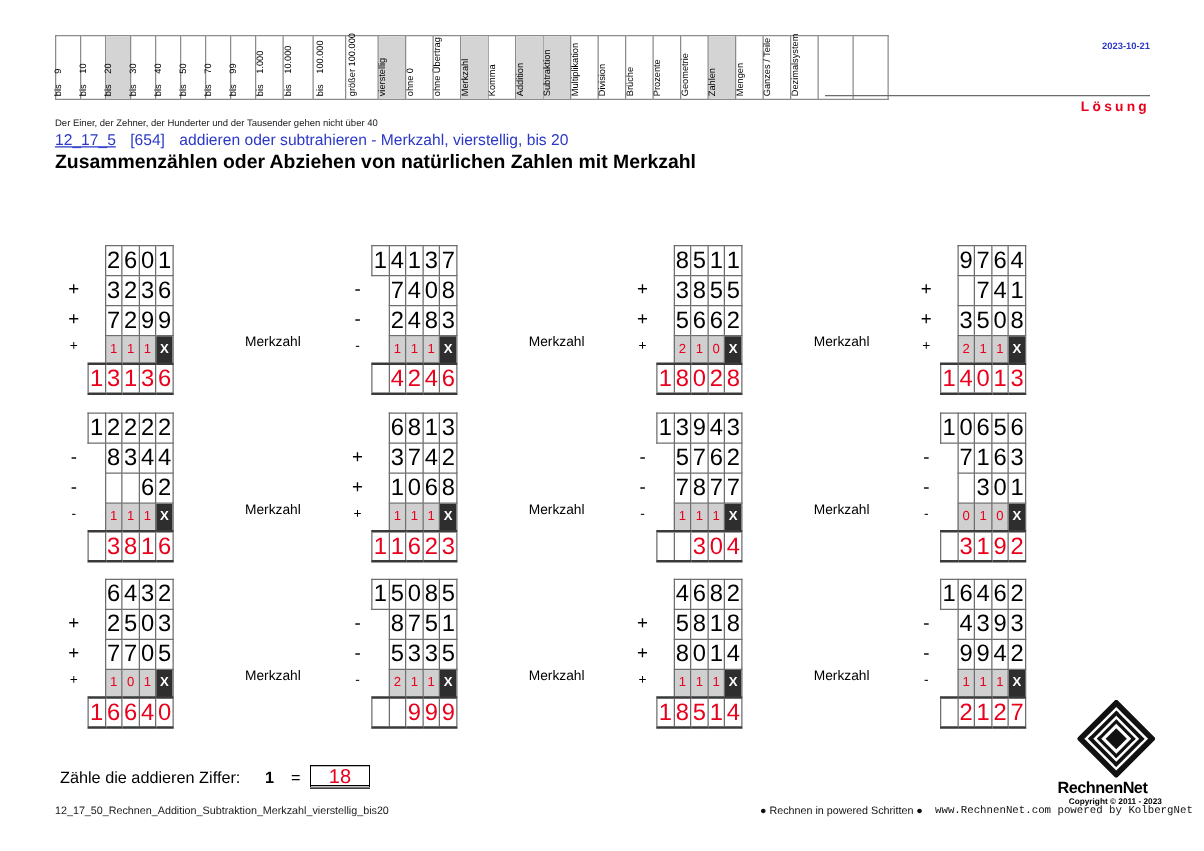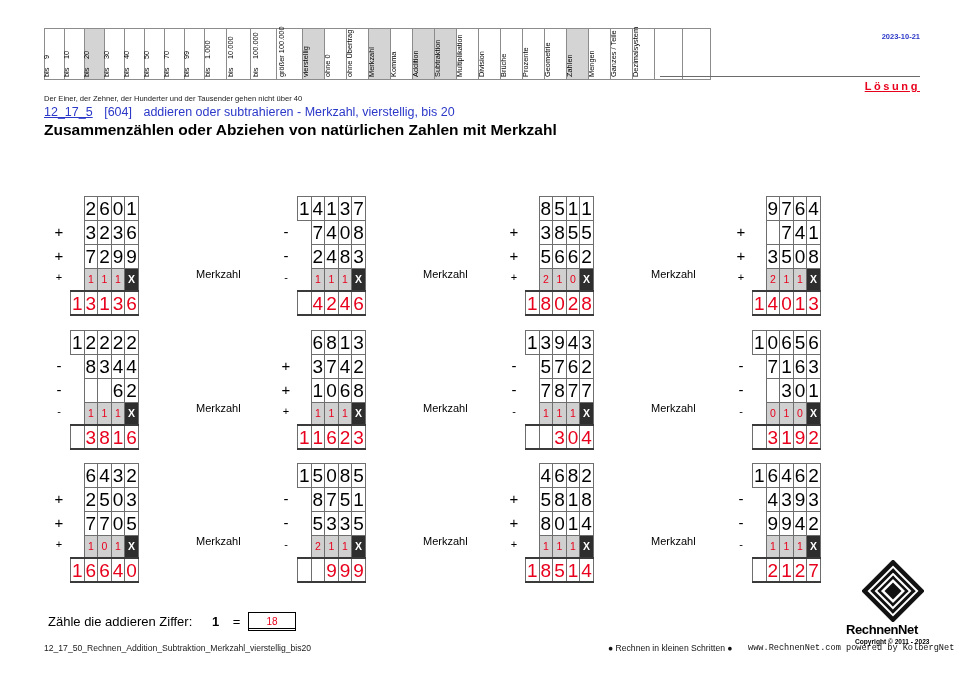--- a/index.html
+++ b/index.html
@@ -41,21 +41,21 @@
 
   
   #title-line { position: absolute; left: 44px; top: 105px; font-size: 12.5px; color: #2b38c8; white-space: nowrap; }
   #title-line .code { text-decoration: underline; }
   #title-line .brk { margin-left: 8px; margin-right: 8px; }
   #main-title { position: absolute; left: 44px; top: 121px; font-size: 15.5px; font-weight: bold; color: #000; white-space: nowrap; }
 
   
   #doc-date { position: absolute; right: 43px; top: 32px; font-size: 7.5px; color: #2b38c8; font-weight: bold; padding-left: 28px; }
   #sol-rule { position: absolute; left: 660px; top: 76px; width: 260px; height: 1px; background: #6b6b6b; }
-  #sol-label { position: absolute; right: 43px; top: 80px; font-size: 11px; font-weight: bold; color: #e8001c; letter-spacing: 2.6px; text-decoration: underline; }
+  #sol-label { position: absolute; right: 43px; top: 80px; font-size: 11px; font-weight: bold; color: #e8001c; letter-spacing: 2.6px; }
 
   
   .prob { position: absolute; }
   .sign-col { position: absolute; left: 0; top: 0; width: 22px; }
   .sign { height: 24px; line-height: 24px; text-align: center; font-size: 15px; color: #000; }
   .sign.c { font-size: 11px; height: 18px; line-height: 18px; }
 
   .grid { position: absolute; left: 22px; top: 0; border-collapse: collapse; table-layout: fixed; }
   .grid td { width: 24px; height: 24px; border: 1px solid #6e6e6e;
              text-align: center; vertical-align: middle;
@@ -70,21 +70,21 @@
   .grid tr.result td.blankr { border-left: 1px solid #6e6e6e; border-right: 1px solid #6e6e6e; }
 
   .merk-label { position: absolute; font-size: 11px; color: #000; white-space: nowrap; }
 
   
   #count-line { position: absolute; left: 48px; top: 614px; font-size: 13px; white-space: nowrap; }
   #count-line .digit { font-weight: bold; font-size: 13px; margin-left: 16px; }
   #count-line .eq { margin-left: 10px; margin-right: 8px; }
   #count-box { position: absolute; left: 248px; top: 612px; width: 48px; height: 19px;
                border: 1px solid #000; border-bottom: 3px double #000;
-               text-align: center; font-size: 10px; color: #e8001c; line-height: 18px; }
+               text-align: center; font-size: 16px; color: #e8001c; line-height: 18px; }
   #file-name { position: absolute; left: 44px; top: 643px; font-size: 8.6px; color: #1a1a1a; text-align: center; }
   #foot-motto { position: absolute; left: 608px; top: 643px; font-size: 8.6px; color: #111; white-space: nowrap; }
   #foot-url { position: absolute; left: 748px; top: 643px; font-size: 8.6px; color: #111; white-space: nowrap; font-family: Liberation Mono, monospace; }
 
   #logo-wrap { position: absolute; left: 862px; top: 560px; width: 62px; height: 62px; }
   #logo-text { position: absolute; left: 846px; top: 622px; font-size: 13px; font-weight: bold;
                letter-spacing: -0.4px; color: #000; }
   #logo-copy { position: absolute; left: 855px; top: 638px; font-size: 6.6px; font-weight: bold; color: #000; }
 </style>
 </head>
@@ -256,21 +256,21 @@
   </table>
 </div>
 <div class="subnote">Der Einer, der Zehner, der Hunderter und der Tausender gehen nicht über 40</div>
 
 <div id="doc-date">2023-10-21</div>
 <div id="sol-rule"></div>
 <div id="sol-label">Lösung</div>
 
 <div id="title-line">
   <span class="code">12_17_5</span>
-  <span class="brk">[604]</span>
+  <span class="brk">[654]</span>
   <span>addieren oder subtrahieren - Merkzahl, vierstellig, bis 20</span>
 </div>
 <div id="main-title">Zusammenzählen oder Abziehen von natürlichen Zahlen mit Merkzahl</div>
 
 <div id="problems-layer">
     <div class="prob" style="left: 48px; top: 196px;">
       <div class="sign-col">
         <div class="sign"></div>
         <div class="sign">+</div>
         <div class="sign">+</div>
@@ -845,21 +845,21 @@
   </div>
 
 <div id="count-line">
   <span>Zähle die addieren Ziffer:</span>
   <span class="digit">1</span>
   <span class="eq">=</span>
 </div>
 <div id="count-box">18</div>
 
 <div id="file-name">12_17_50_Rechnen_Addition_Subtraktion_Merkzahl_vierstellig_bis20</div>
-<div id="foot-motto">● Rechnen in kleinen Schritten ●</div>
+<div id="foot-motto">● Rechnen in powered Schritten ●</div>
 <div id="foot-url">www.RechnenNet.com powered by KolbergNet</div>
 
 <div id="logo-wrap">
   <svg width="62" height="62" viewBox="0 0 62 62">
     <g transform="translate(31,31) rotate(45)">
       <rect x="-22" y="-22" width="44" height="44" fill="#ffffff" stroke="#111" stroke-width="1"></rect>
       <g fill="#111">
         <path d="M-22,-22 L22,-22 L22,-18 L-18,-18 Z"></path>
         <path d="M22,-22 L22,22 L18,22 L18,-18 Z"></path>
         <path d="M22,22 L-22,22 L-22,18 L18,18 Z"></path>

